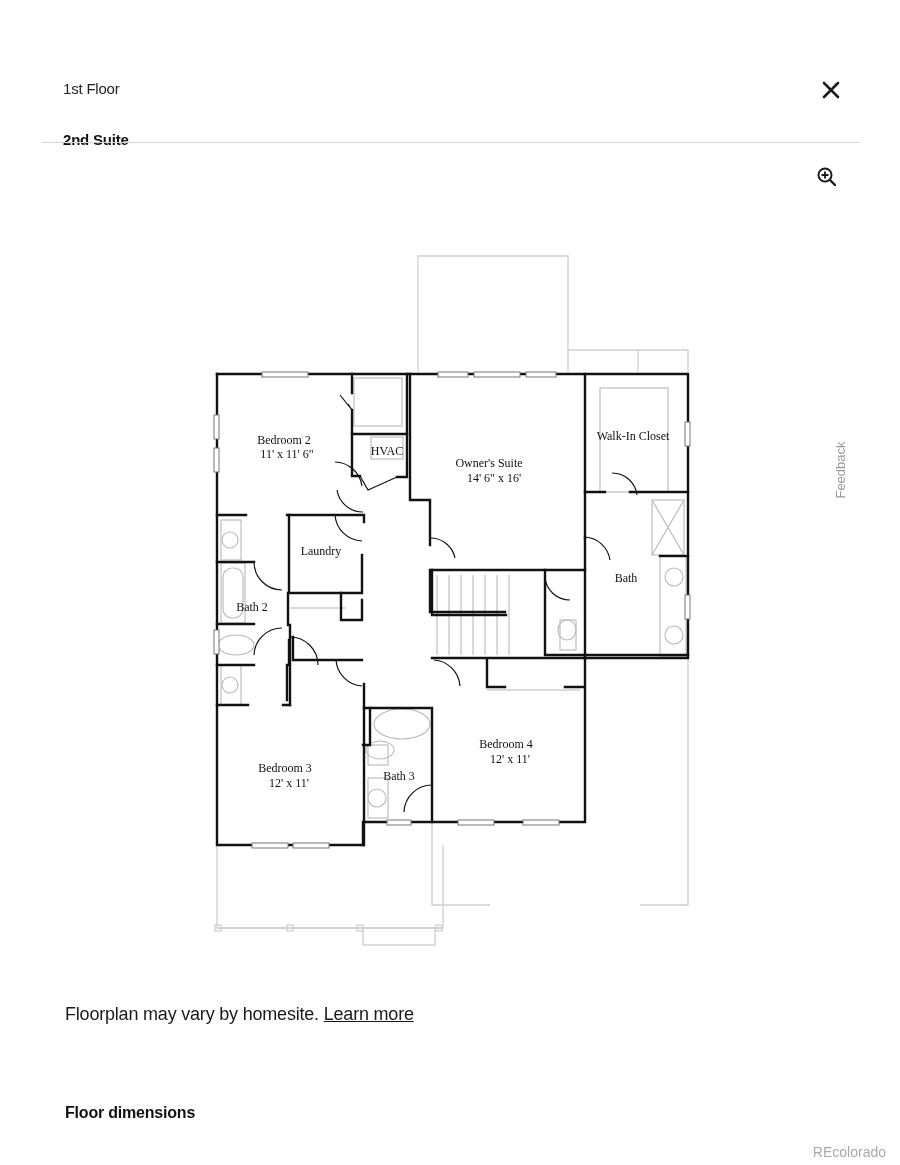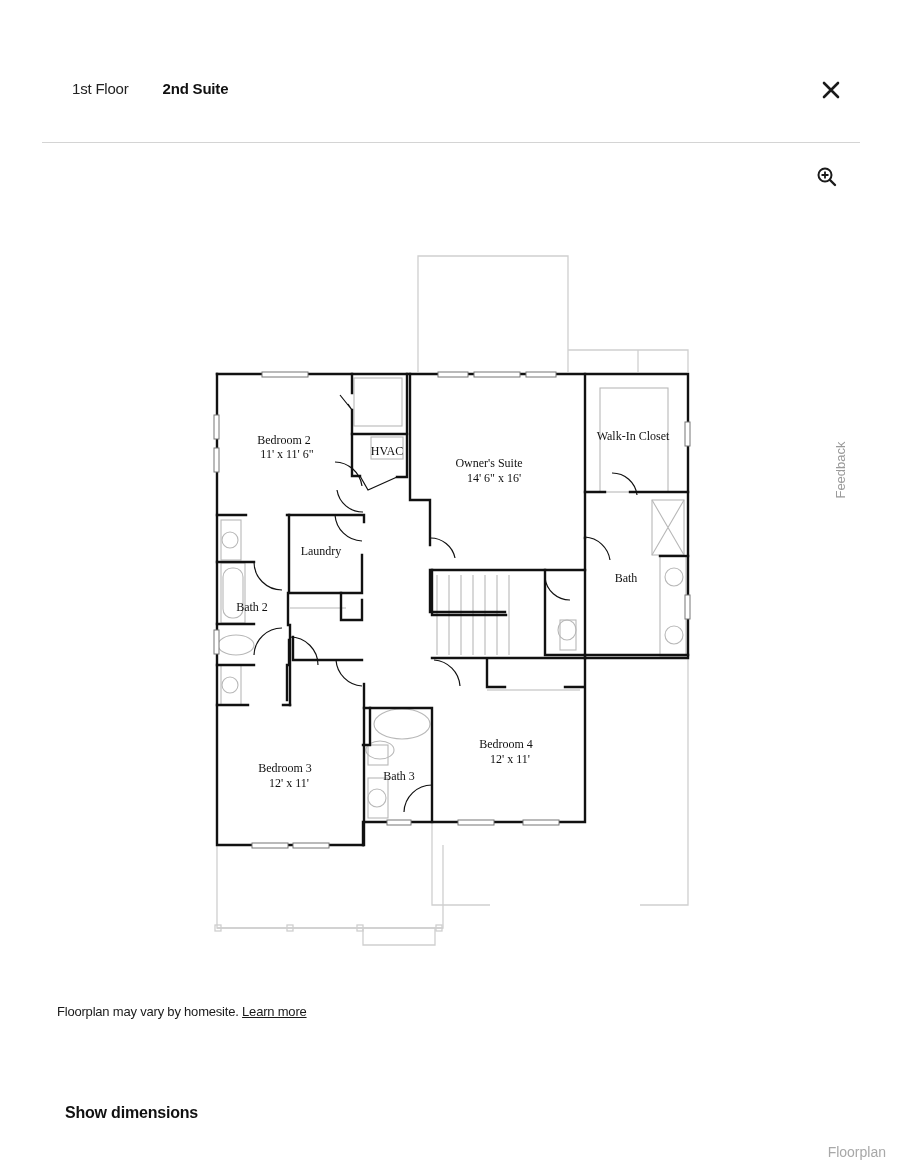--- a/index.html
+++ b/index.html
@@ -1,29 +1,29 @@
 <!DOCTYPE html>
 <html><head>
 <meta charset="utf-8">
 <style>
   html, body { margin: 0; padding: 0; background: #ffffff; }
   body { width: 900px; height: 1165px; position: relative; overflow: hidden;
          font-family: "Liberation Sans", sans-serif; color: #1a1a1a; }
-  .tabs { position: absolute; left: 72px; top: 80px; display: flex; gap: 34px; }
+  .tabs { position: absolute; left: 63px; top: 80px; display: flex; gap: 34px; flex-direction: column; }
   .tab { font-size: 15px; color: #222; cursor: pointer; letter-spacing: -0.2px; }
   .tab.active { font-weight: bold; color: #111; }
   .close-btn { position: absolute; left: 818px; top: 77px; width: 26px; height: 26px;
                cursor: pointer; display: flex; align-items: center; justify-content: center; }
   .divider { position: absolute; left: 42px; top: 142px; width: 818px; height: 1px; background: #d4d4d4; }
   .zoom-btn { position: absolute; left: 814px; top: 164px; width: 26px; height: 26px;
               cursor: pointer; display: flex; align-items: center; justify-content: center; }
   .feedback { position: absolute; left: 840px; top: 470px; transform: translate(-50%, -50%) rotate(-90deg);
               font-size: 13px; color: #9a9a9a; white-space: nowrap; cursor: pointer; }
   .floorplan { position: absolute; left: 0; top: 0; width: 900px; height: 1165px; pointer-events: none; }
-  .disclaimer { position: absolute; left: 57px; top: 1004px; font-size: 13px; color: #1a1a1a; letter-spacing: -0.2px; }
+  .disclaimer { position: absolute; left: 65px; top: 1004px; font-size: 18px; color: #1a1a1a; letter-spacing: -0.2px; }
   .disclaimer a { color: #1a1a1a; text-decoration: underline; cursor: pointer; }
   .show-dims { position: absolute; left: 65px; top: 1104px; font-size: 16px; font-weight: bold; color: #111; cursor: pointer; letter-spacing: -0.2px; }
   .watermark { position: absolute; right: 14px; top: 1144px; font-size: 14px; color: #a8a8a8; }
   .room-label { font-family: "Liberation Serif", serif; font-size: 12px; fill: #111; }
 </style>
 </head>
 <body>
 
 <div class="tabs">
   <span class="tab">1st Floor</span>
@@ -178,15 +178,15 @@
   </g>
 </svg>
 
 <div class="feedback">Feedback</div>
 
 <div class="disclaimer">
   <span>Floorplan may vary by homesite.</span>
   <a>Learn more</a>
 </div>
 
-<div class="show-dims">Show dimensions</div>
+<div class="show-dims">Floor dimensions</div>
 
-<div class="watermark">Floorplan</div>
+<div class="watermark">REcolorado</div>
 
 </body></html>

